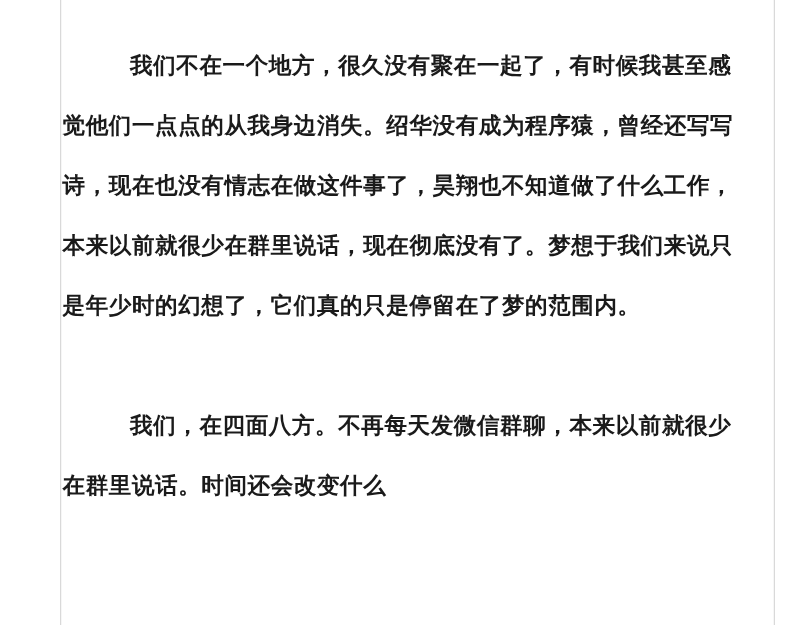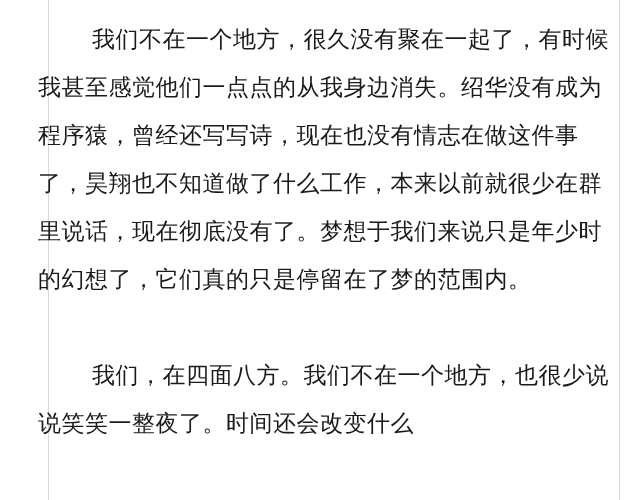--- a/index.html
+++ b/index.html
@@ -36,43 +36,43 @@
     height: 500px;
     background: #d9d9d9;
   }
   .text-column {
     position: absolute;
     left: 34px;
     top: 12px;
     width: 580px;
   }
   .para {
-    margin: 4px;
-    font-size: 23px;
+    margin: 16px;
+    font-size: 18px;
     line-height: 48px;
     color: #1a1a1a;
     letter-spacing: 0.5px;
     text-align: left;
-    font-weight: 400;
+    font-weight: 700;
     text-indent: 0;
     word-break: break-all;
   }
   .para.indent {
     text-indent: 54px;
   }
   .para + .para {
     margin-top: 48px;
   }
 </style>
 </head>
 <body>
 
 <div class="page">
 
   <div class="left-rule"></div>
   <div class="right-rule"></div>
 
   <div class="text-column">
     <p class="para indent">我们不在一个地方，很久没有聚在一起了，有时候我甚至感觉他们一点点的从我身边消失。绍华没有成为程序猿，曾经还写写诗，现在也没有情志在做这件事了，昊翔也不知道做了什么工作，本来以前就很少在群里说话，现在彻底没有了。梦想于我们来说只是年少时的幻想了，它们真的只是停留在了梦的范围内。</p>
-    <p class="para indent">我们，在四面八方。我们不在一个地方，也很少说说笑笑一整夜了。时间还会改变什么</p>
+    <p class="para indent">我们，在四面八方。不再每天发微信群聊，本来以前就很少在群里说话。时间还会改变什么</p>
   </div>
 
 </div>
 
 </body></html>

